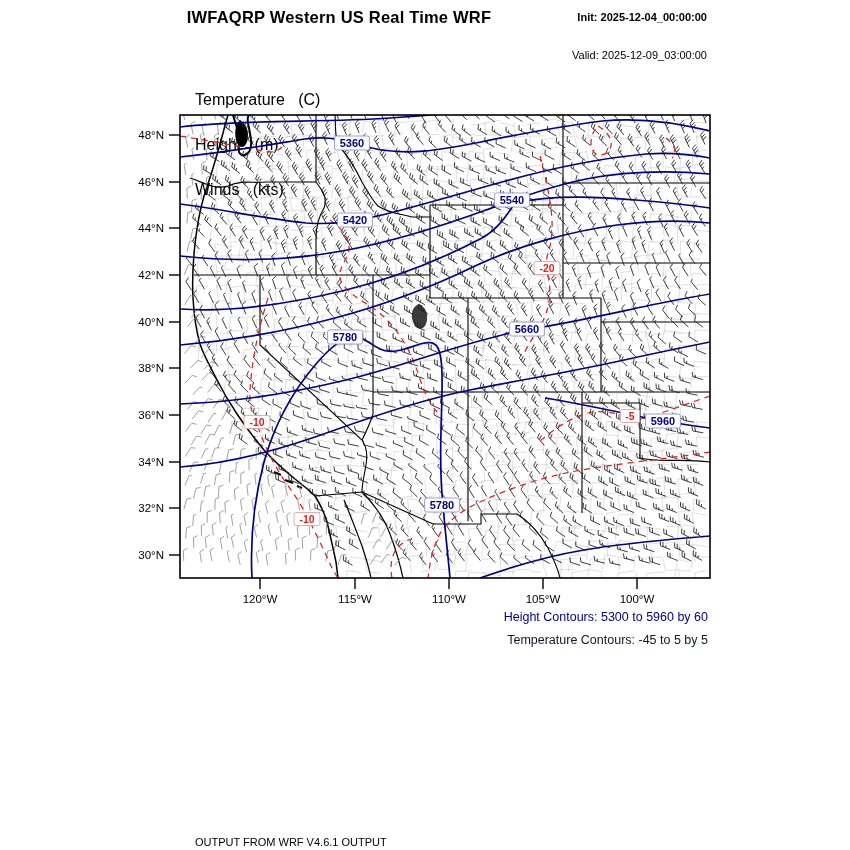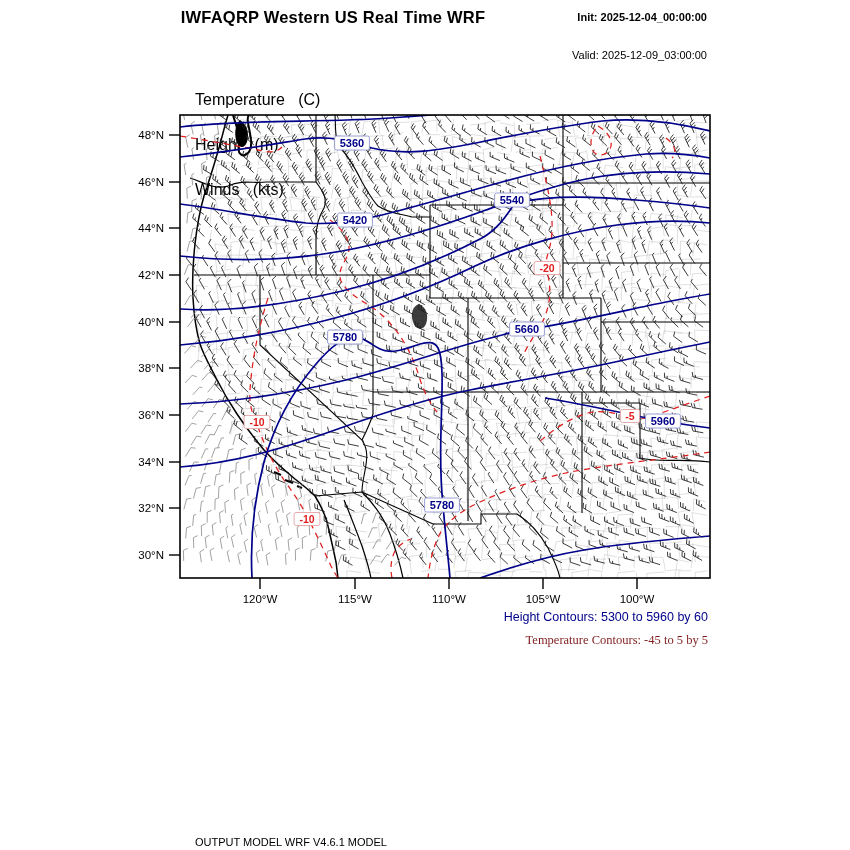--- a/index.html
+++ b/index.html
@@ -1,27 +1,27 @@
 <!DOCTYPE html>
 <html><head>
 <meta charset="utf-8">
 <style>
   html,body{margin:0;padding:0;}
   body{width:850px;height:850px;background:#ffffff;position:relative;
        font-family:"Liberation Sans", sans-serif; color:#000; overflow:hidden;}
-  .title{position:absolute;left:133px;top:8px;width:400px;text-align:center;
+  .title{position:absolute;left:139px;top:8px;width:400px;text-align:center;
          font-size:16.5px;font-weight:bold;letter-spacing:0.2px;}
   .initblock{position:absolute;top:10px;right:143px;text-align:right;
          font-size:11px;line-height:14px;}
   .init{font-weight:bold;}
   .valid{font-weight:normal;margin-top:24px;}
   .legend{position:absolute;left:195px;top:62px;font-size:16px;line-height:15px;white-space:pre;}
   .anno{position:absolute;right:142px;text-align:right;font-size:12.5px;}
   .anno-h{top:610px;color:#00008b;text-align:center;}
-  .anno-t{top:633px;color:#7f1d1d;font-family:Liberation Serif, serif;}
+  .anno-t{top:633px;color:#0f172a;}
   .footer{position:absolute;left:195px;top:806px;font-size:11px;line-height:14.5px;white-space:pre;}
   svg{position:absolute;left:0;top:0;}
 </style>
 </head>
 <body>
 
 <div class="title">IWFAQRP Western US Real Time WRF</div>
 
 <div class="initblock">
   <div class="init">Init: 2025-12-04_00:00:00</div>
@@ -182,15 +182,15 @@
       <text x="543" y="603" text-anchor="middle" font-size="11.5" fill="#000" font-family="&quot;Liberation Sans&quot;,sans-serif">105°W</text>
       <line x1="637" y1="578" x2="637" y2="589" stroke="#000" stroke-width="1.4"></line>
       <text x="637" y="603" text-anchor="middle" font-size="11.5" fill="#000" font-family="&quot;Liberation Sans&quot;,sans-serif">100°W</text>
     </g>
   </svg>
 
 <div class="anno anno-h">Height Contours: 5300 to 5960 by 60</div>
 <div class="anno anno-t">Temperature Contours: -45 to 5 by 5</div>
 
 <div class="footer">
-  <div>OUTPUT MODEL WRF V4.6.1 MODEL</div>
+  <div>OUTPUT FROM WRF V4.6.1 OUTPUT</div>
   
 </div>
 
 </body></html>

